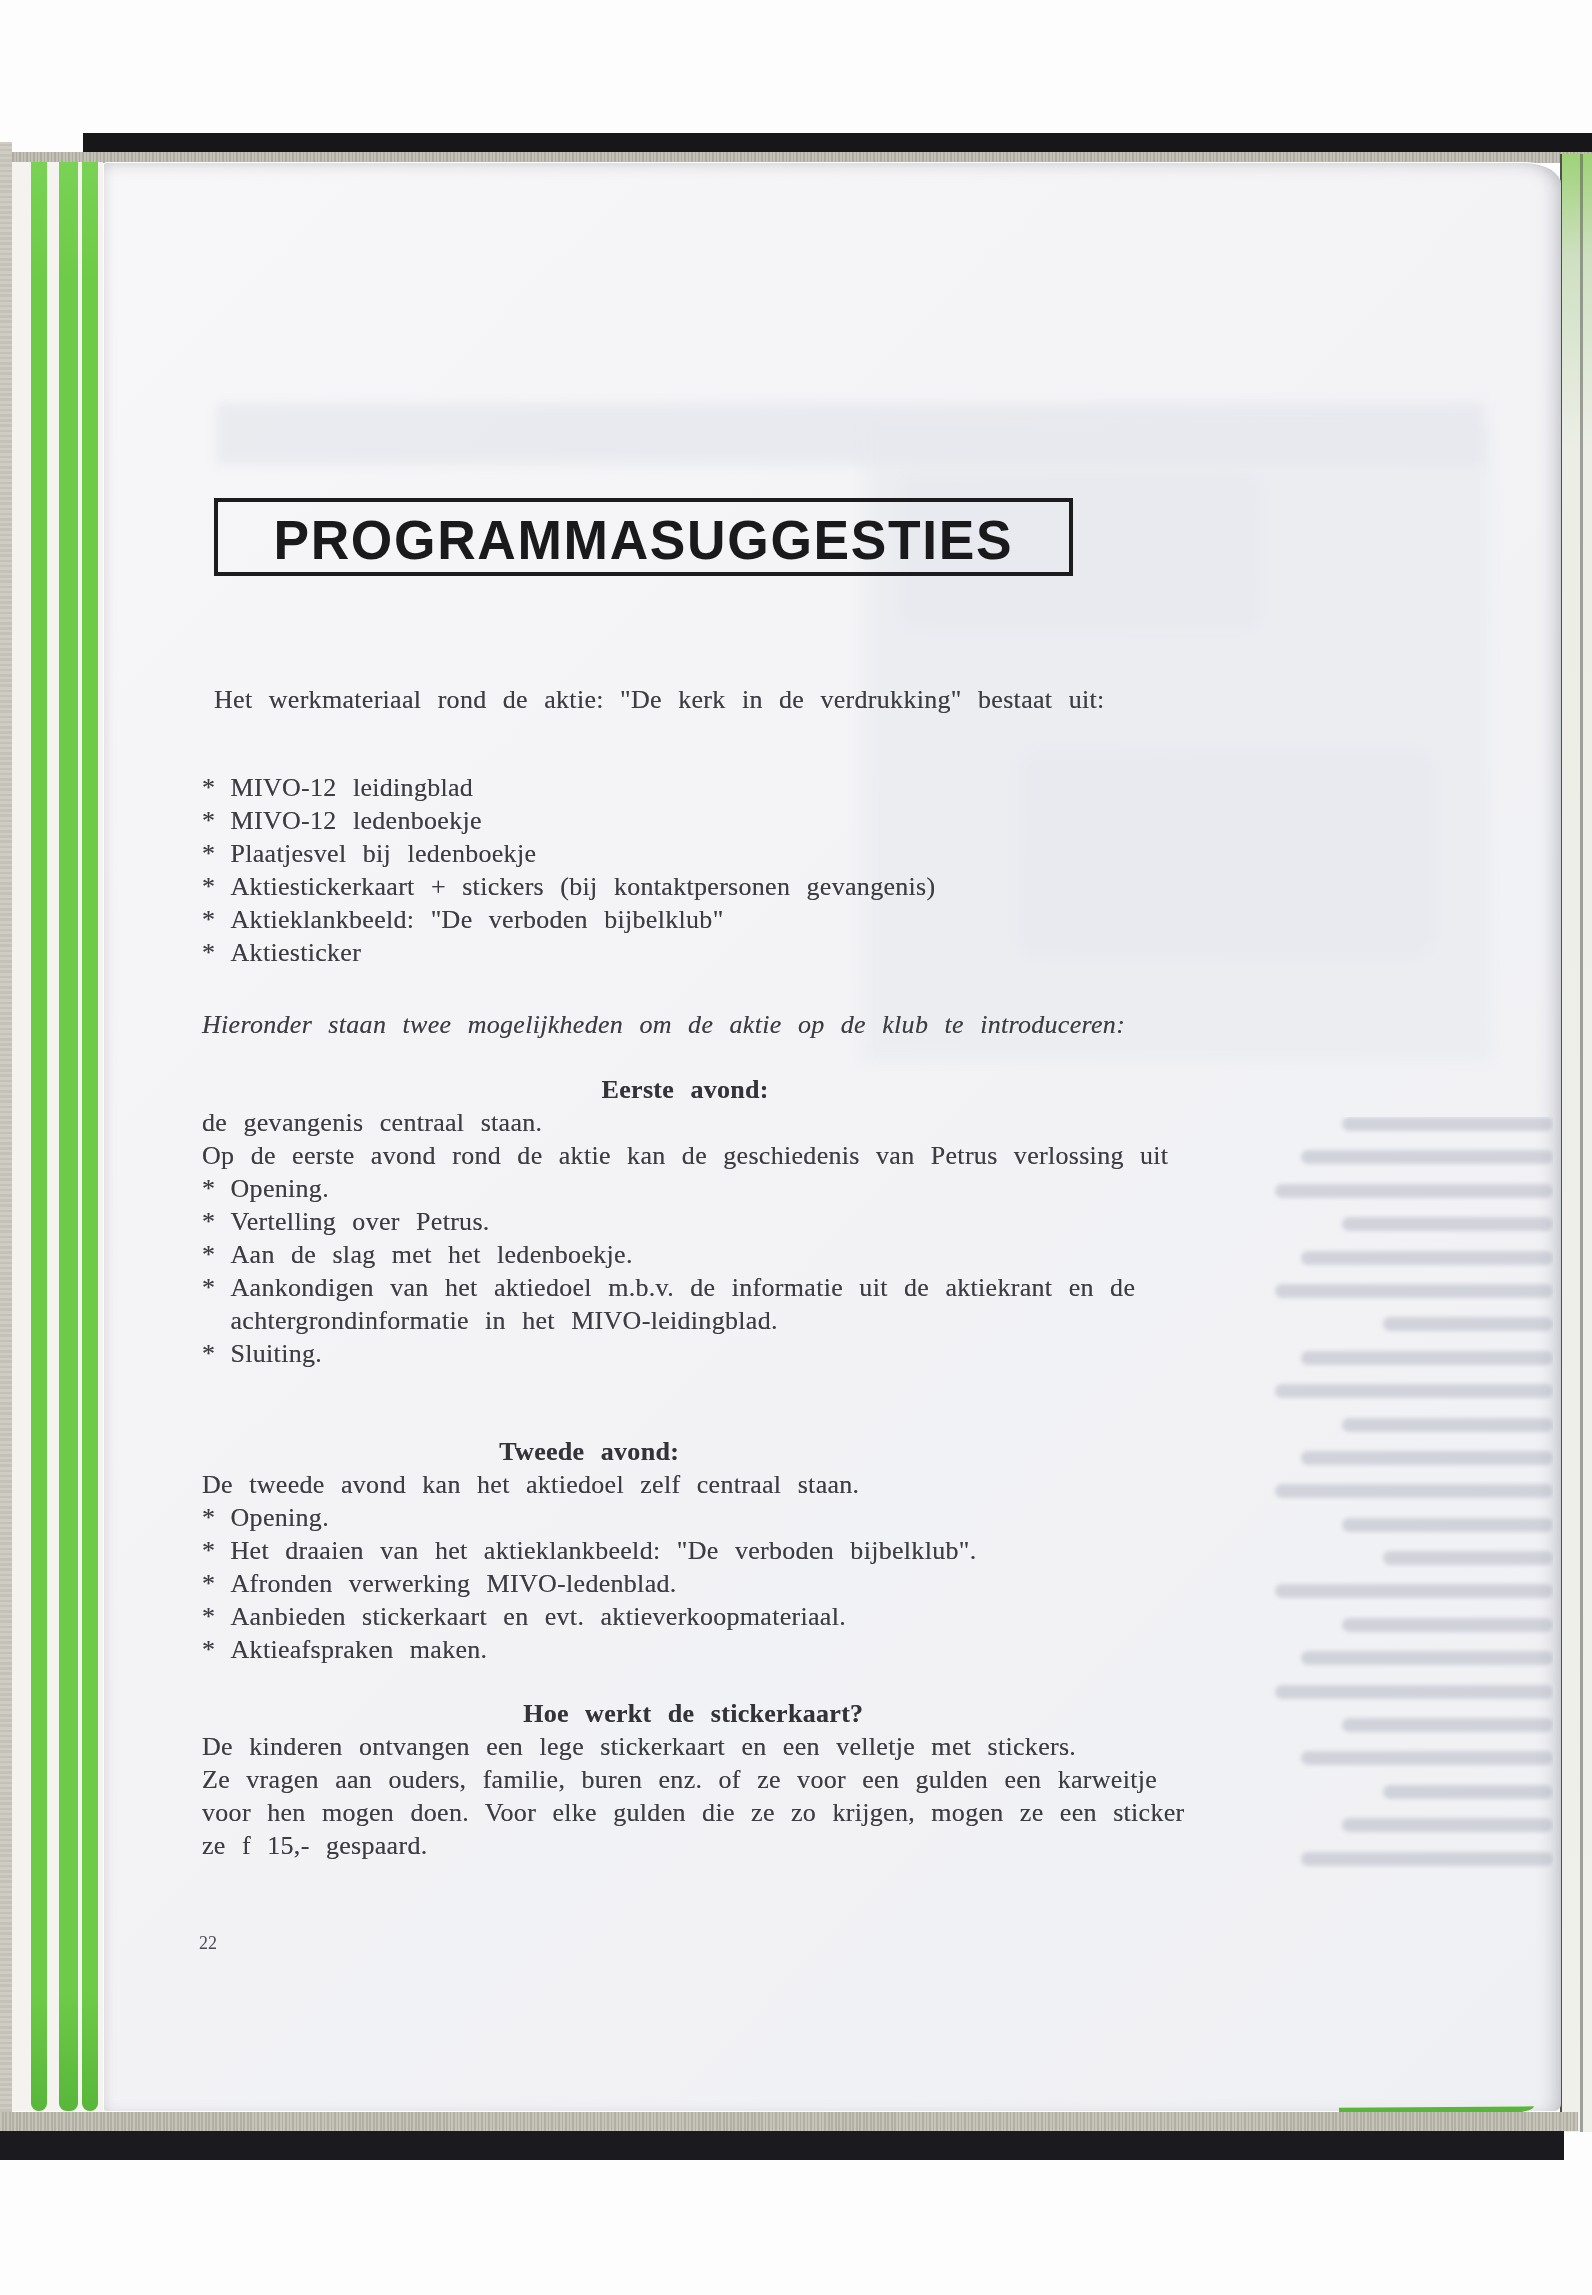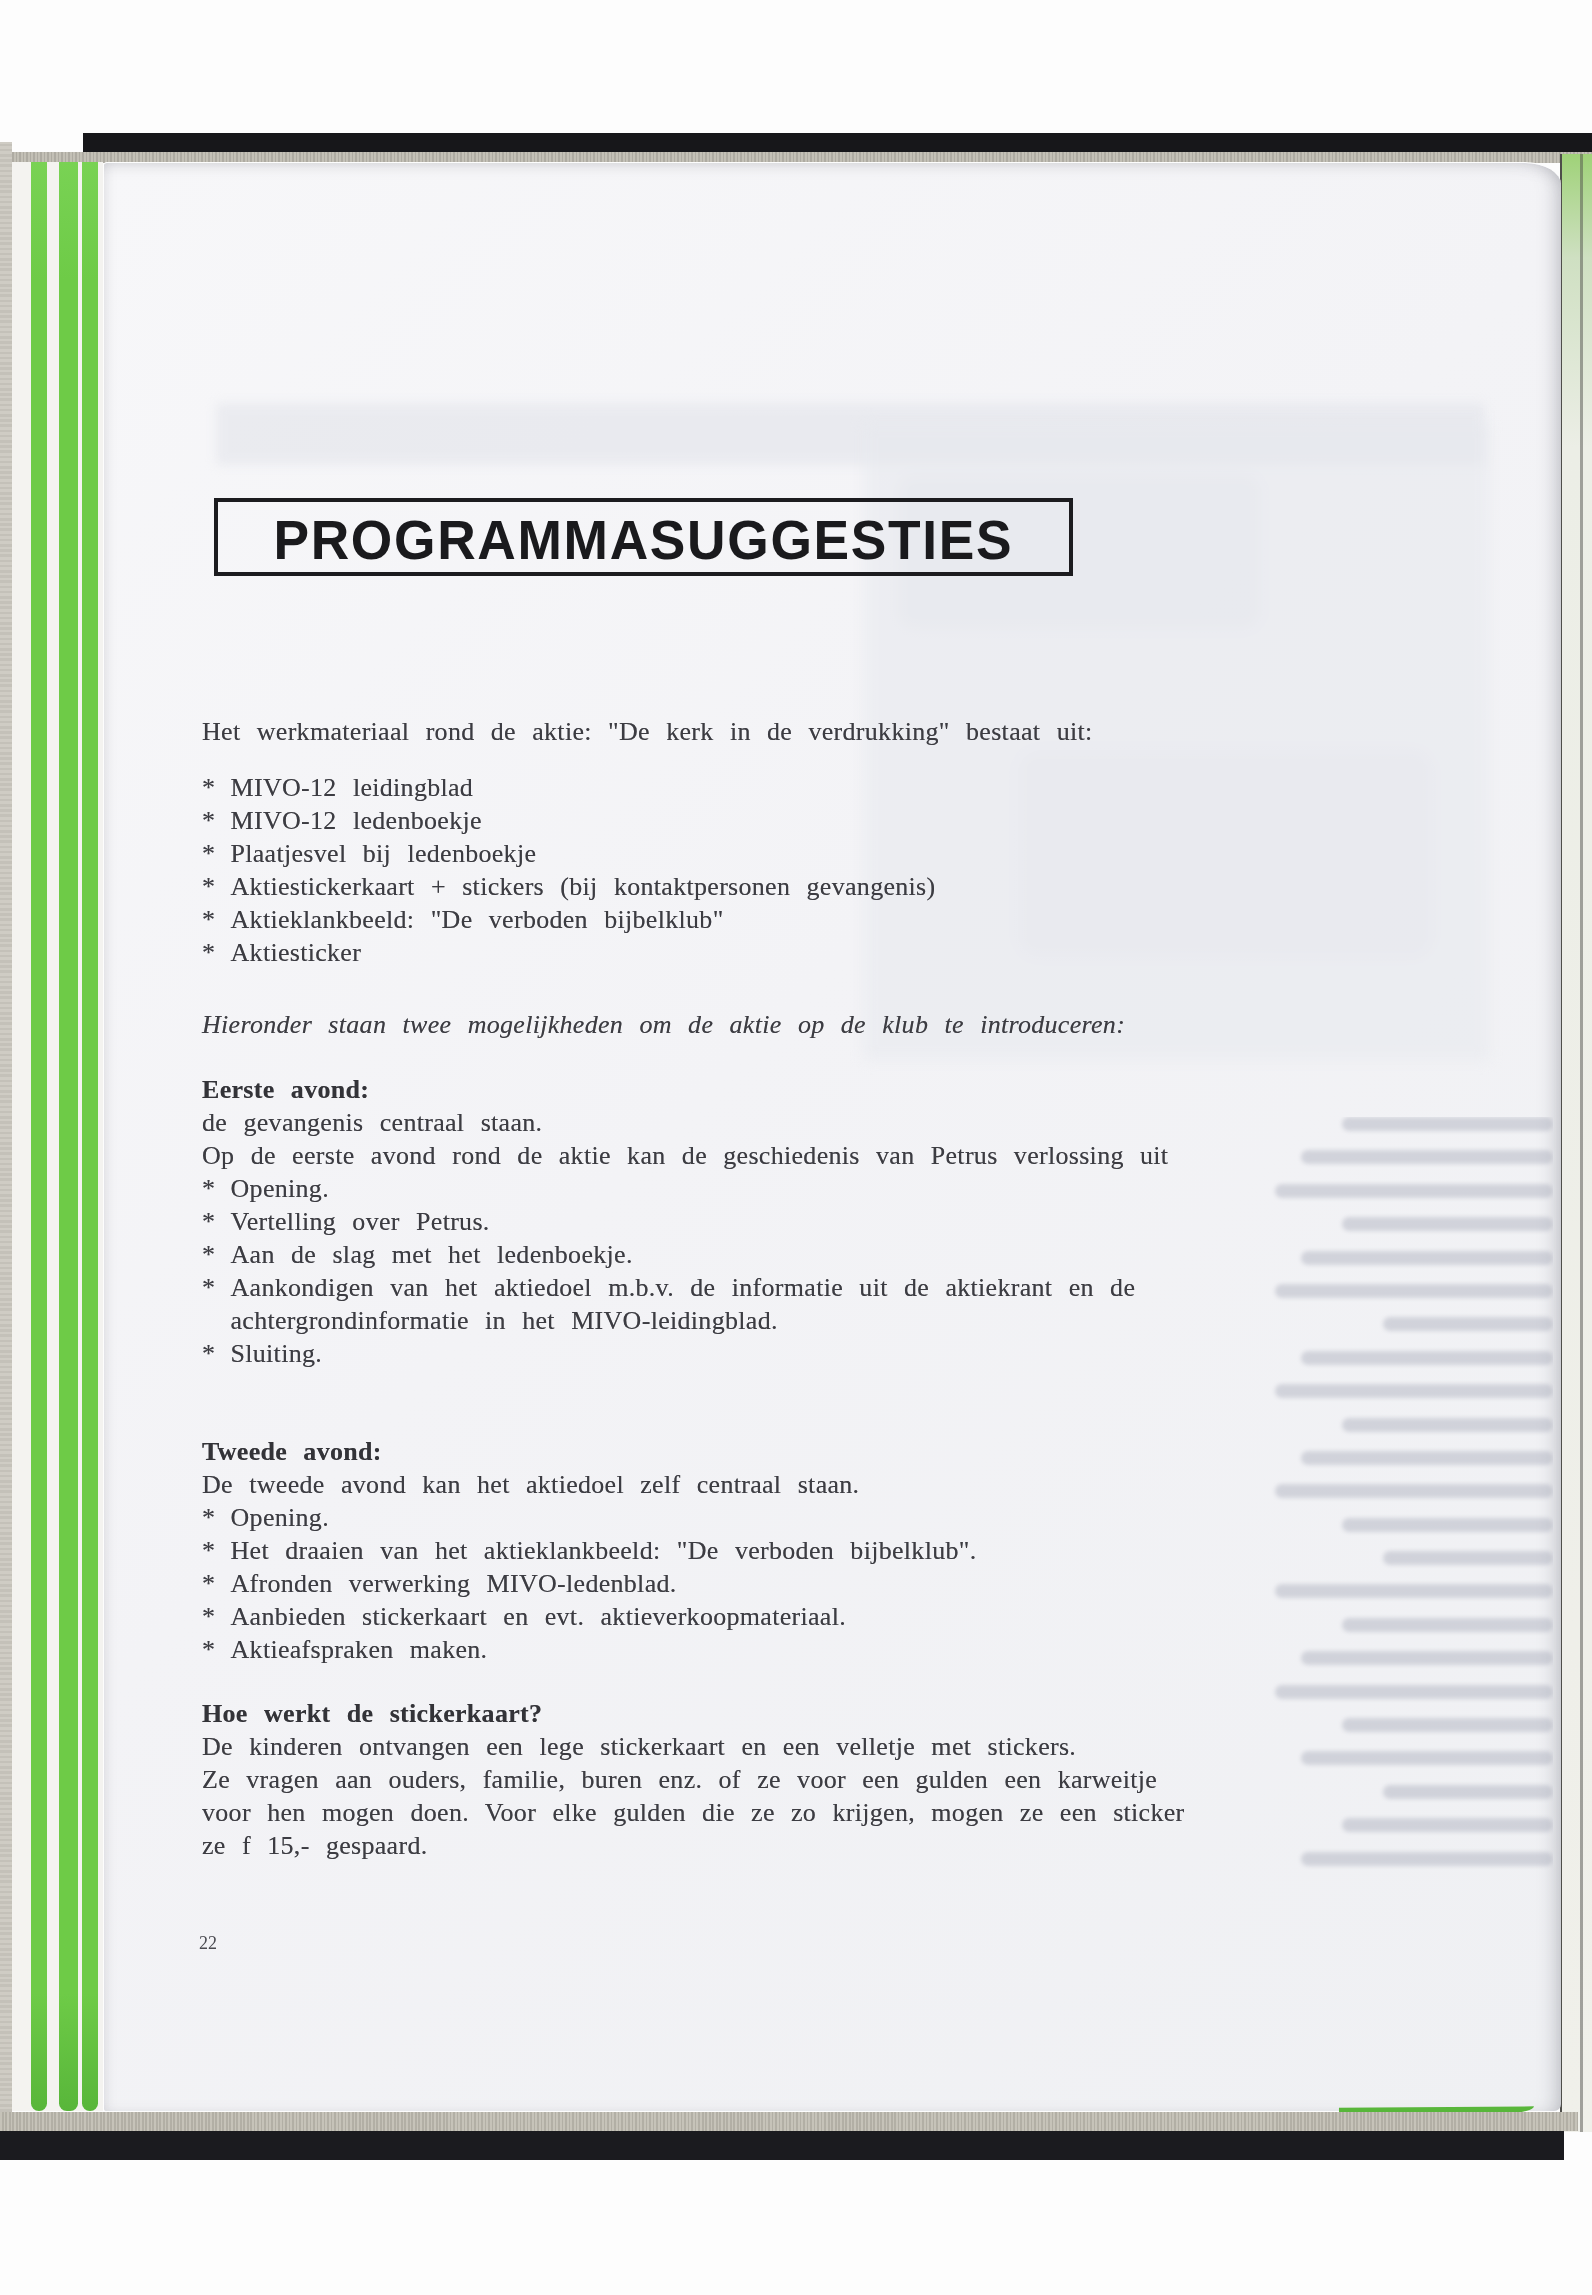--- a/index.html
+++ b/index.html
@@ -61,27 +61,27 @@
   
   .tbox{position:absolute;left:110px;top:335px;width:859px;height:78px;border:4.3px solid #1c1c1f;
         box-sizing:border-box;display:flex;align-items:flex-end;justify-content:center;}
   .ttl{font-family:"Liberation Sans",sans-serif;font-weight:bold;font-size:55px;letter-spacing:1.7px;
        color:#1a1a1d;transform:scaleX(.97);white-space:nowrap;}
 
   
   .blk{position:absolute;left:98px;font-size:26px;line-height:33px;color:#3c3c42;
        letter-spacing:0.3px;word-spacing:9.5px;white-space:nowrap;
        text-shadow:0 0 0.4px rgba(60,60,66,.55);}
-  .hd{font-weight:bold;color:#333338;}
+  .hd{font-weight:bold;color:#333338;text-align:center;}
   .li{display:flex;}
   .bu{width:28.5px;flex:none;word-spacing:0;}
   .cont{padding-left:28.5px;}
   .pagenum{position:absolute;left:95px;top:1764px;font-size:18px;line-height:33px;color:#4a4a50;}
 
-  .b-intro{top:552px;}
+  .b-intro{top:520px;margin-left:12px;}
   .b-materials{top:608px;}
   .b-bridge{top:845px;font-style:italic;}
   .b-sec0{top:910px;}
   .b-sec1{top:1272px;}
   .b-sec2{top:1534px;}
 </style>
 </head>
 <body>
 
 <div id="root">

